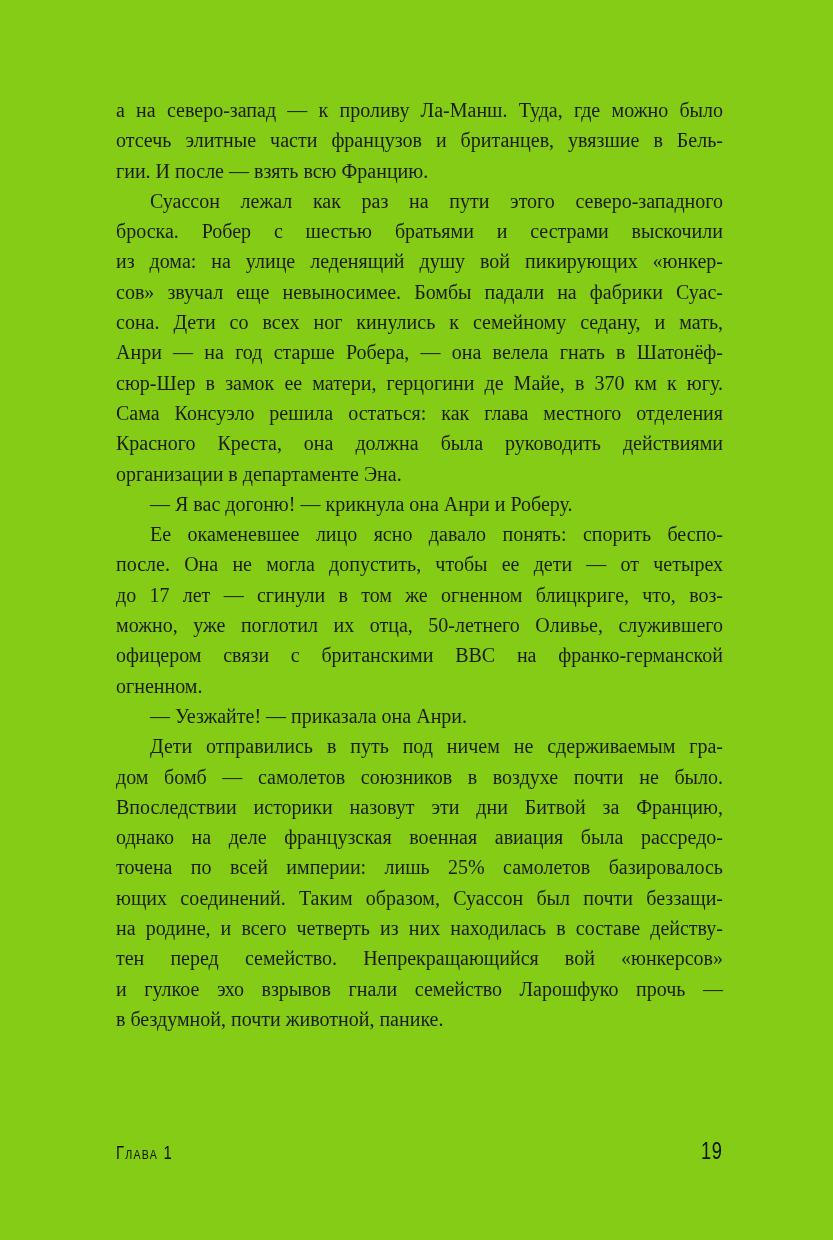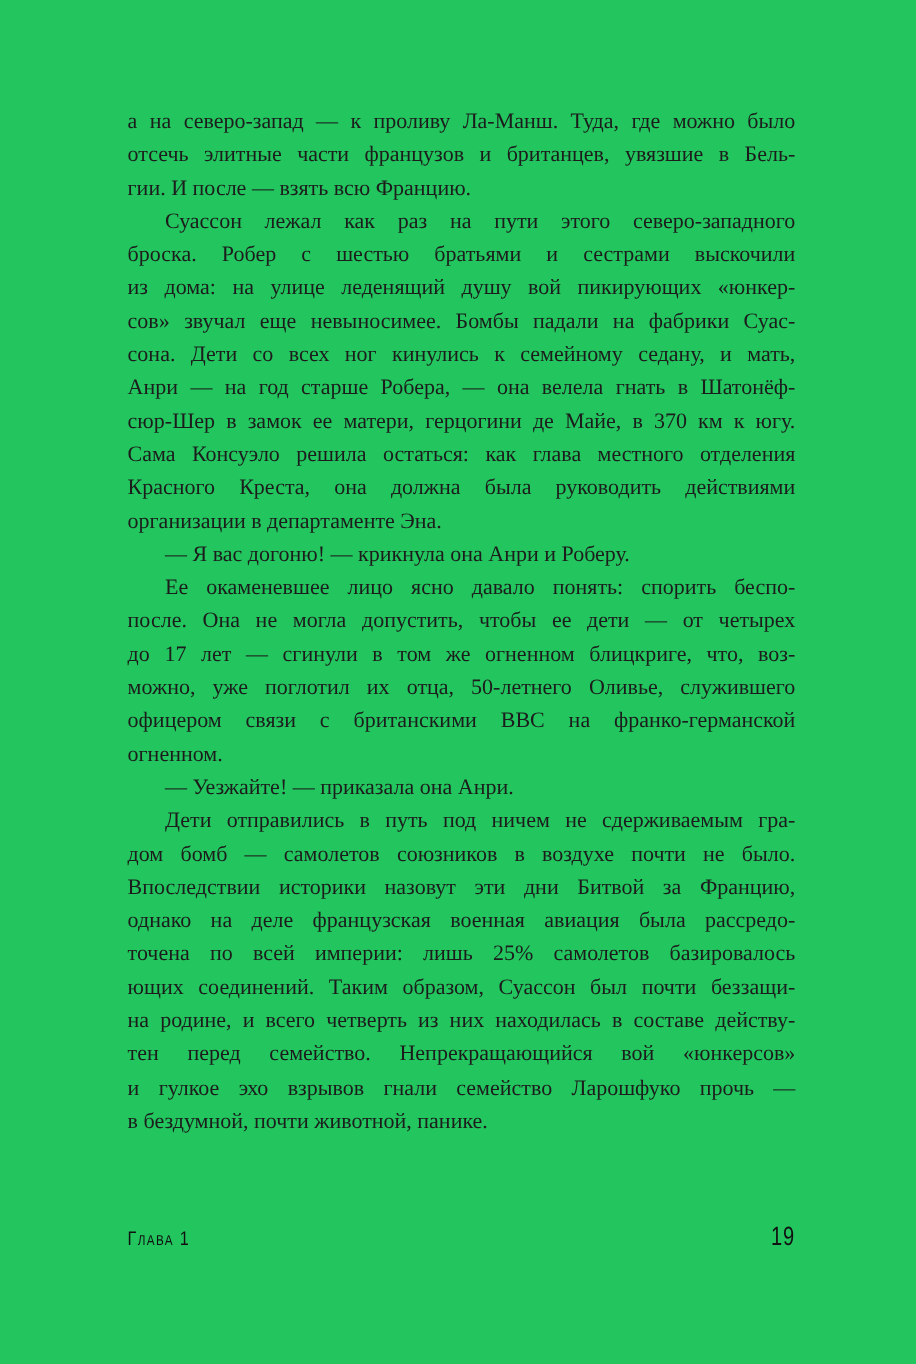--- a/index.html
+++ b/index.html
@@ -25,21 +25,21 @@
     text-align: justify;
     text-align-last: justify;
     -moz-text-align-last: justify;
   }
   .line.indent { text-indent: 34px; }
   .line.last { text-align-last: left; -moz-text-align-last: left; }
   .footer {
     position: absolute;
     left: 116px;
     right: 110px;
-    top: 1111px;
+    top: 1137px;
     display: flex;
     justify-content: space-between;
     align-items: baseline;
     font-family: "Liberation Sans", "DejaVu Sans", sans-serif;
     color: #111111;
   }
   .chapter-label {
     display: inline-block;
     font-size: 18px;
     font-variant: small-caps;
@@ -53,21 +53,21 @@
     font-size: 24px;
     letter-spacing: 1px;
     transform: scaleX(0.76);
     transform-origin: right bottom;
     white-space: nowrap;
   }
 </style>
 </head>
 <body>
 
-<div class="page" style="background: #22c55e; color: rgb(28, 28, 28);">
+<div class="page" style="background: #84cc16; color: rgb(28, 28, 28);">
   <div class="text-block">
       <div class="paragraph">
         <div class="line">а на северо-запад — к проливу Ла-Манш. Туда, где можно было</div>
         <div class="line">отсечь элитные части французов и британцев, увязшие в Бель-</div>
         <div class="line last">гии. И после — взять всю Францию.</div>
       </div>
       <div class="paragraph">
         <div class="line indent">Суассон лежал как раз на пути этого северо-западного</div>
         <div class="line">броска. Робер с шестью братьями и сестрами выскочили</div>
         <div class="line">из дома: на улице леденящий душу вой пикирующих «юнкер-</div>

